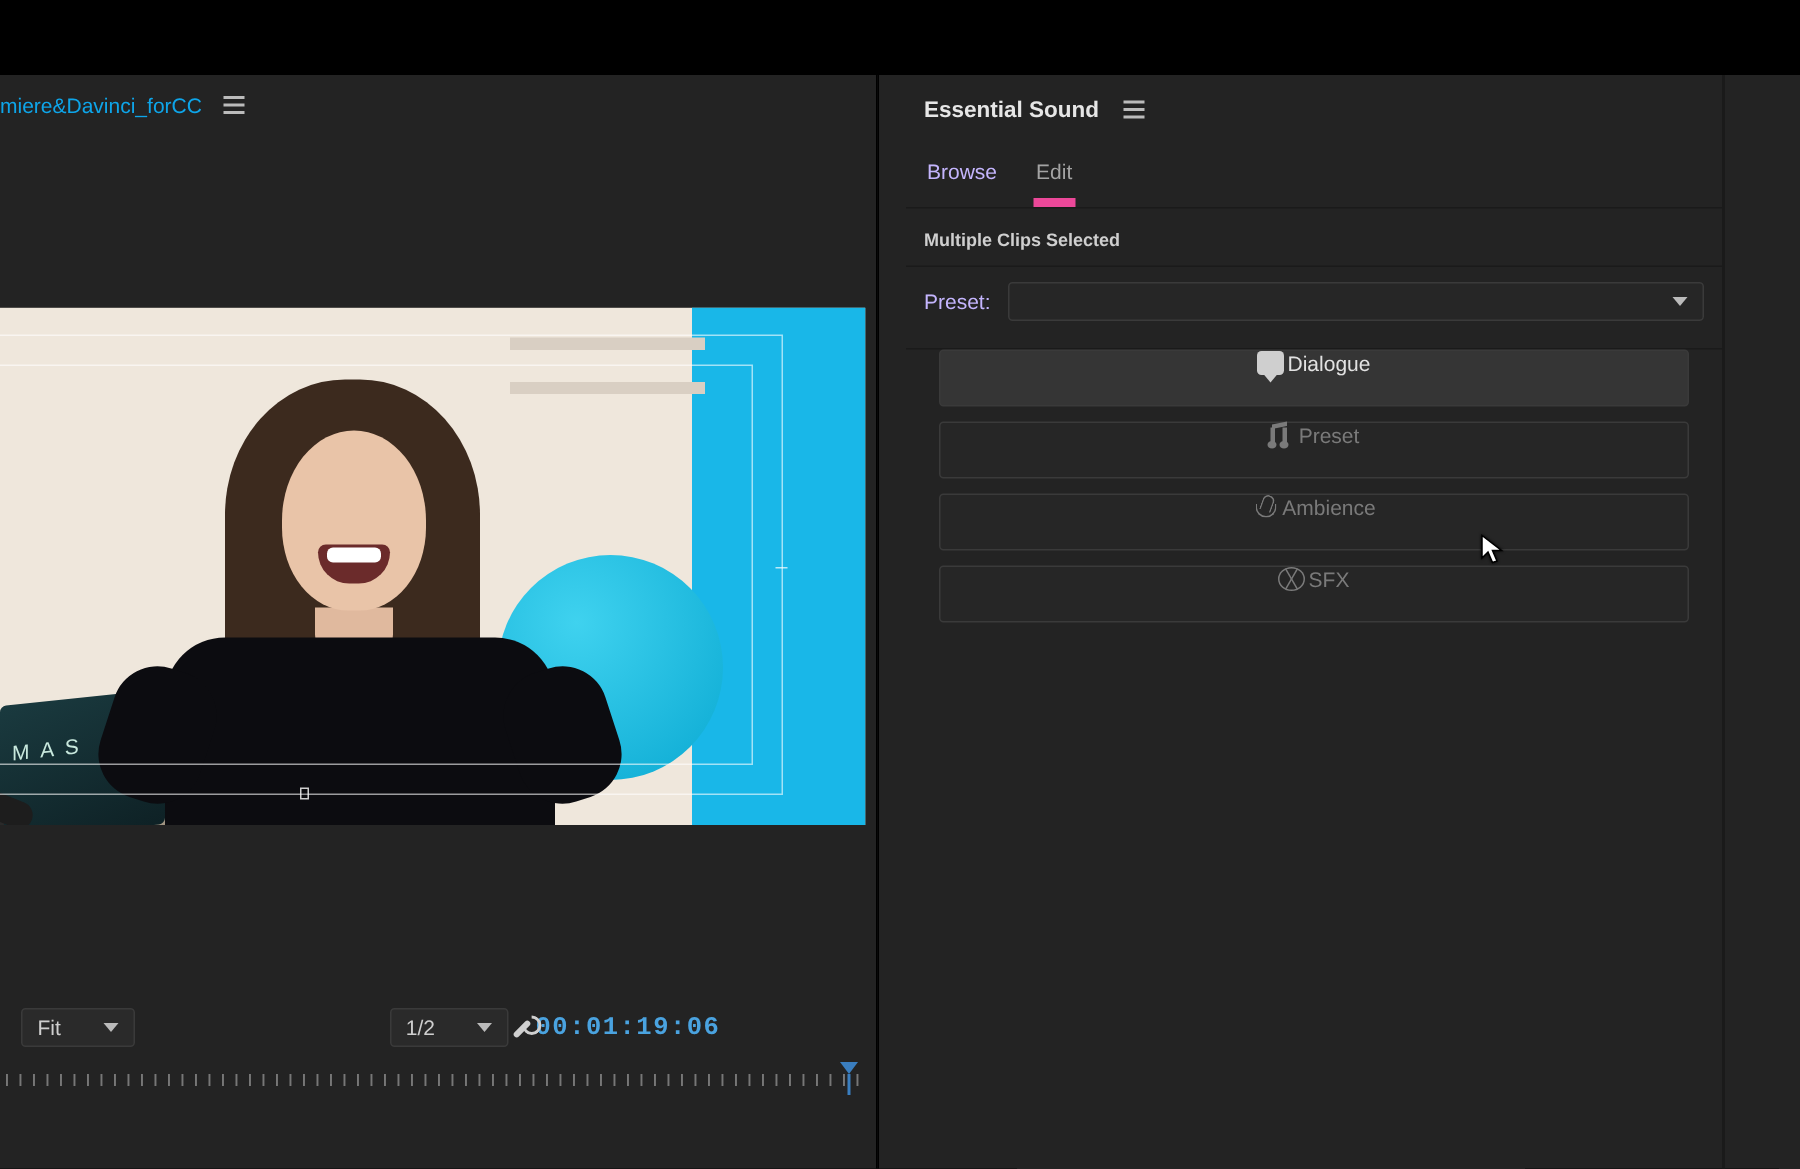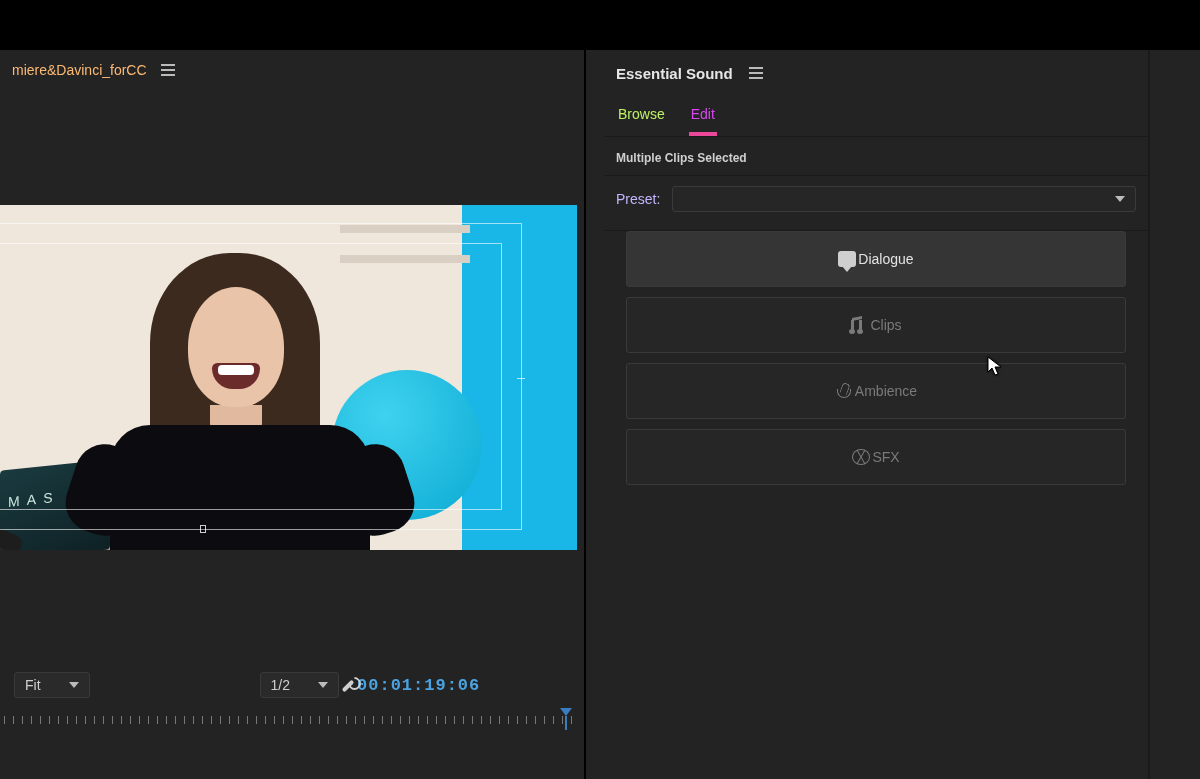--- a/index.html
+++ b/index.html
@@ -10,22 +10,22 @@
     background:#232323;
   }
   
 
   
   .left {
     width:585px; display:flex; flex-direction:column;
     border-right:1px solid #000;
   }
   .left-header {
-    height:40px; display:flex; align-items:center; gap:10px; padding-left:12px;
-    color:#fdba74; font-size:14px;
+    height:40px; display:flex; align-items:center; gap:10px; padding-left:0;
+    color:#0ea5e9; font-size:14px;
   }
   .burger { display:inline-flex; flex-direction:column; gap:3px; padding:4px; }
   .burger span { width:14px; height:2px; background:#bbb; }
 
   .viewer-wrap { flex:0 0 auto; padding-top:115px; }
   .viewer {
     width:577px; height:345px; position:relative; overflow:hidden;
     background:#111;
   }
   
@@ -94,33 +94,33 @@
 
   
   .right {
     flex:1; border-left:1px solid #000; padding:0; position:relative;
   }
   .right-inner { position:absolute; left:18px; right:50px; top:0; bottom:0;
     border-right:2px solid #1a1a1a; }
   .panel-hd { height:46px; display:flex; align-items:center; gap:12px; padding-left:12px;
     font-size:15px; font-weight:600; color:#e6e6e6;}
   .tabs { display:flex; gap:22px; padding:6px 12px 0 12px; border-bottom:1px solid #1a1a1a;}
-  .tab { font-size:14px; color:#bef264; padding:4px 2px 10px 2px; cursor:pointer;}
-  .tab.active { color:#d946ef; border-bottom:4px solid #ec4899; }
+  .tab { font-size:14px; color:#c4b5fd; padding:4px 2px 10px 2px; cursor:pointer;}
+  .tab.active { color:#a3a3a3; border-bottom:6px solid #ec4899; }
   .subhead { padding:14px 12px 10px 12px; font-size:12px; font-weight:600; color:#cfcfcf;
     border-bottom:1px solid #1a1a1a;}
   .preset-row { display:flex; align-items:center; gap:12px; padding:10px 12px 18px 12px;
     border-bottom:1px solid #1a1a1a;}
   .preset-row label{font-size:14px;color:#c4b5fd;}
   .preset-dd { flex:1; height:26px; border:1px solid #3a3a3a; border-radius:3px;
     display:flex; align-items:center; justify-content:flex-end; padding:0 10px; background:#262626;}
   .refine-label { padding:58px 12px 14px 22px; font-size:14px; color:#cfcfcf;}
   .tagbtn {
-    margin:0 22px 10px 22px; height:56px; border:1px solid #3a3a3a; border-radius:3px;
-    display:flex; align-items:center; justify-content:center; gap:2px;
+    margin:0 22px 10px 22px; height:38px; border:1px solid #3a3a3a; border-radius:3px;
+    display:flex; align-items:flex-start; justify-content:center; gap:2px;
     color:#7a7a7a; font-size:14px; background:#262626; cursor:pointer;
   }
   .tagbtn.hover { background:#353535; color:#e2e2e2; }
   .tagbtn .ic { width:18px; height:16px; display:inline-block; position:relative;}
   .ic-dialogue{ background:#cfcfcf; border-radius:3px;}
   .ic-dialogue::after{content:"";position:absolute;left:4px;bottom:-5px;border-left:5px solid transparent;border-right:5px solid transparent;border-top:6px solid #cfcfcf;}
   .ic-music::before{content:"";position:absolute;left:2px;top:0;width:10px;height:3px;background:#7a7a7a;transform:skewY(-12deg);}
   .ic-music::after{content:"";position:absolute;left:1px;top:3px;width:3px;height:10px;background:#7a7a7a;box-shadow:8px 0 0 #7a7a7a;}
   .ic-music .n1,.ic-music .n2{position:absolute;bottom:-1px;width:6px;height:5px;background:#7a7a7a;border-radius:50%;}
   .ic-music .n1{left:-1px;} .ic-music .n2{left:7px;}
@@ -220,21 +220,21 @@
 
       <div class="tagbtn hover">
         <span class="ic ic-dialogue"></span>
         <span>Dialogue</span>
       </div>
       <div class="tagbtn">
         <span class="ic ic-music">
             <span class="n1"></span>
             <span class="n2"></span>
           </span>
-        <span>Clips</span>
+        <span>Preset</span>
       </div>
       <div class="tagbtn">
         <span class="ic ic-amb"></span>
         <span>Ambience</span>
       </div>
       <div class="tagbtn">
         <span class="ic ic-sfx"></span>
         <span>SFX</span>
       </div>
     </div>

